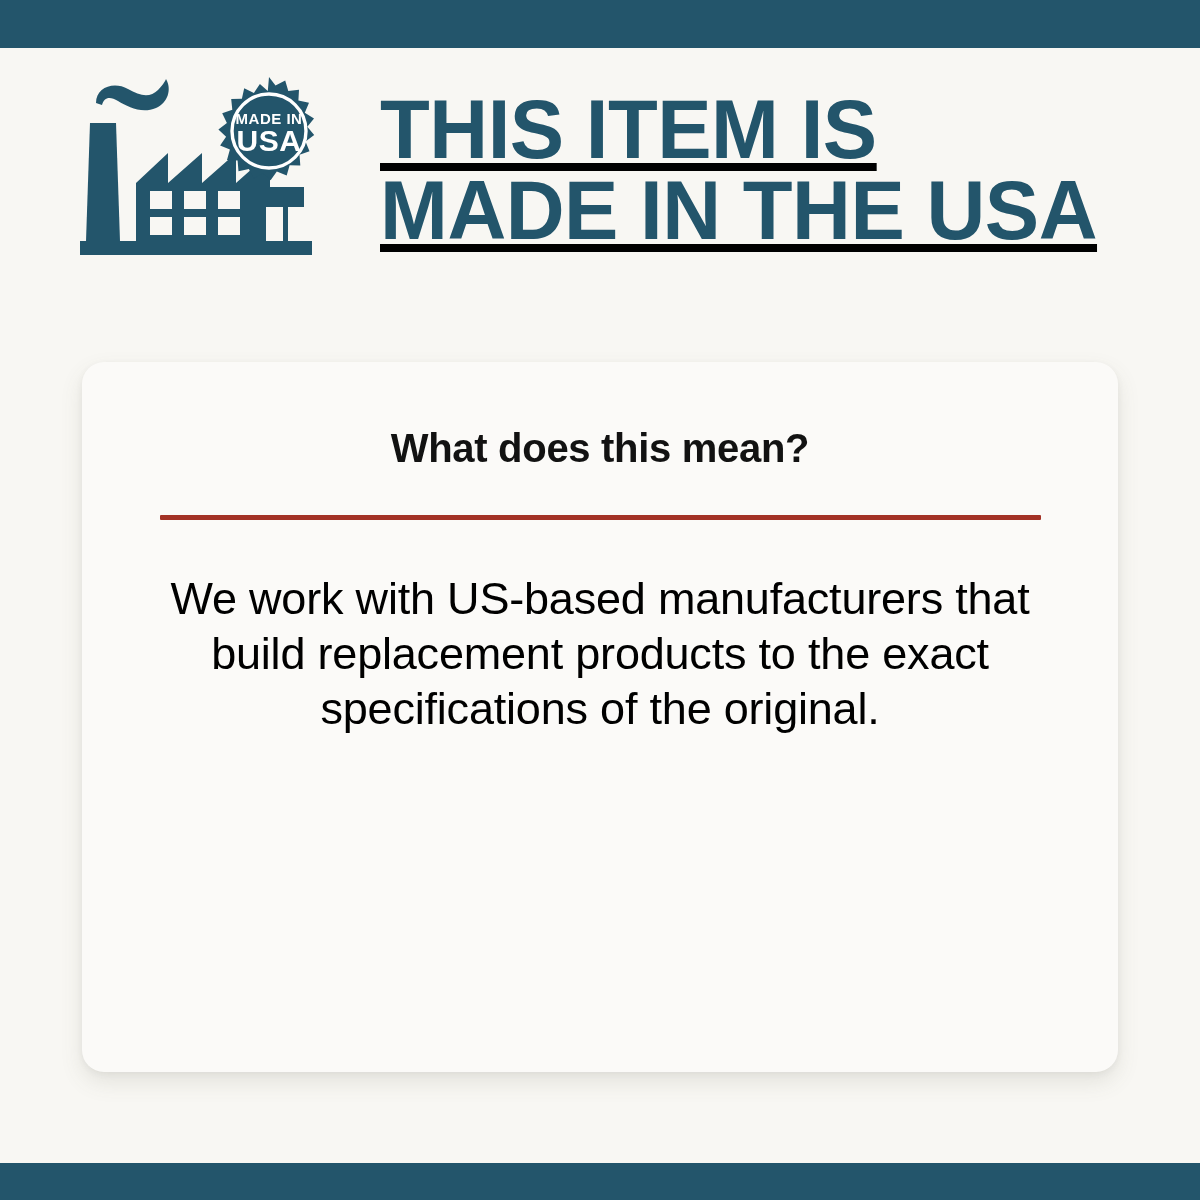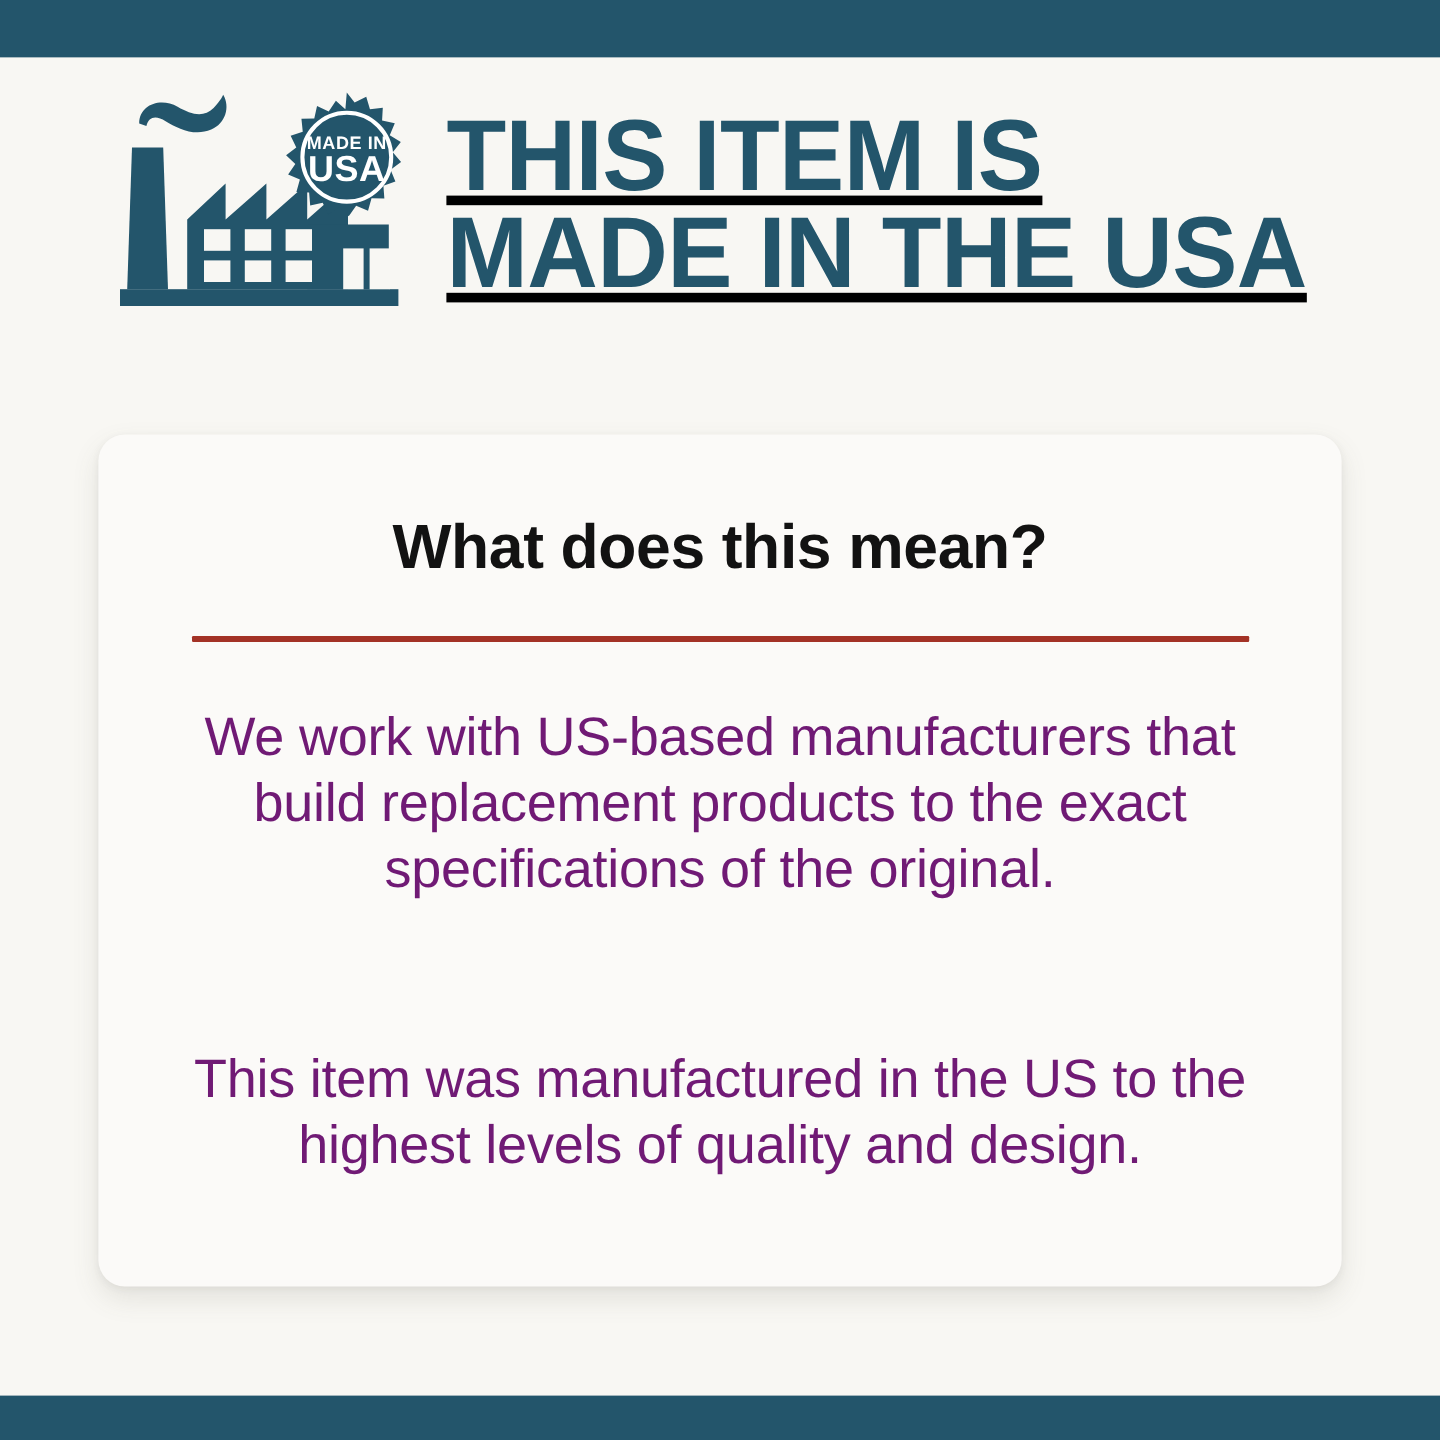--- a/index.html
+++ b/index.html
@@ -39,22 +39,23 @@
   
   .header {
     position: absolute;
     left: 0;
     top: 52px;
     width: 1200px;
     height: 240px;
     display: flex;
     align-items: center;
     justify-content: flex-start;
-    padding-left: 100px;
+    padding-left: 80px;
     box-sizing: border-box;
+    gap: 28px;
   }
   .logo-mark {
     width: 250px;
     height: 195px;
     flex: 0 0 auto;
     position: relative;
     margin-right: 22px;
   }
   .logo-mark svg { display: block; }
 
@@ -90,41 +91,41 @@
                 0 2px 6px rgba(90, 90, 80, 0.07);
     box-sizing: border-box;
   }
 
   .card-heading {
     margin: 0;
     padding: 64px 0 0 0;
     text-align: center;
     font-family: "Liberation Sans Narrow", "Liberation Sans", sans-serif;
     font-weight: bold;
-    font-size: 52px;
+    font-size: 40px;
     letter-spacing: -0.3px;
     color: #121212;
   }
 
   .divider {
     margin: 44px auto 0 auto;
     width: 881px;
     height: 5px;
     background: #a33226;
     border-radius: 1px;
   }
 
   .body-copy {
     margin: 0;
     padding: 0 78px;
     text-align: center;
     font-family: "Liberation Sans Narrow", "Liberation Sans", sans-serif;
     font-size: 45px;
     line-height: 1.22;
-    color: #701a75;
+    color: #000000;
     letter-spacing: -0.2px;
   }
   .para-1 { margin-top: 52px; }
   .para-2 { margin-top: 120px; }
 </style>
 </head>
 <body>
 
 <div class="bar bar-top"></div>
 
@@ -183,16 +184,15 @@
 
 </div>
 
 <div class="card">
   <h2 class="card-heading">What does this mean?</h2>
 
   <div class="divider"></div>
 
   <p class="body-copy para-1">We work with US-based manufacturers that build replacement products to the exact specifications of the original.</p>
 
-  <p class="body-copy para-2">This item was manufactured in the US to the highest levels of quality and design.</p>
 </div>
 
 <div class="bar bar-bottom"></div>
 
 </body></html>

